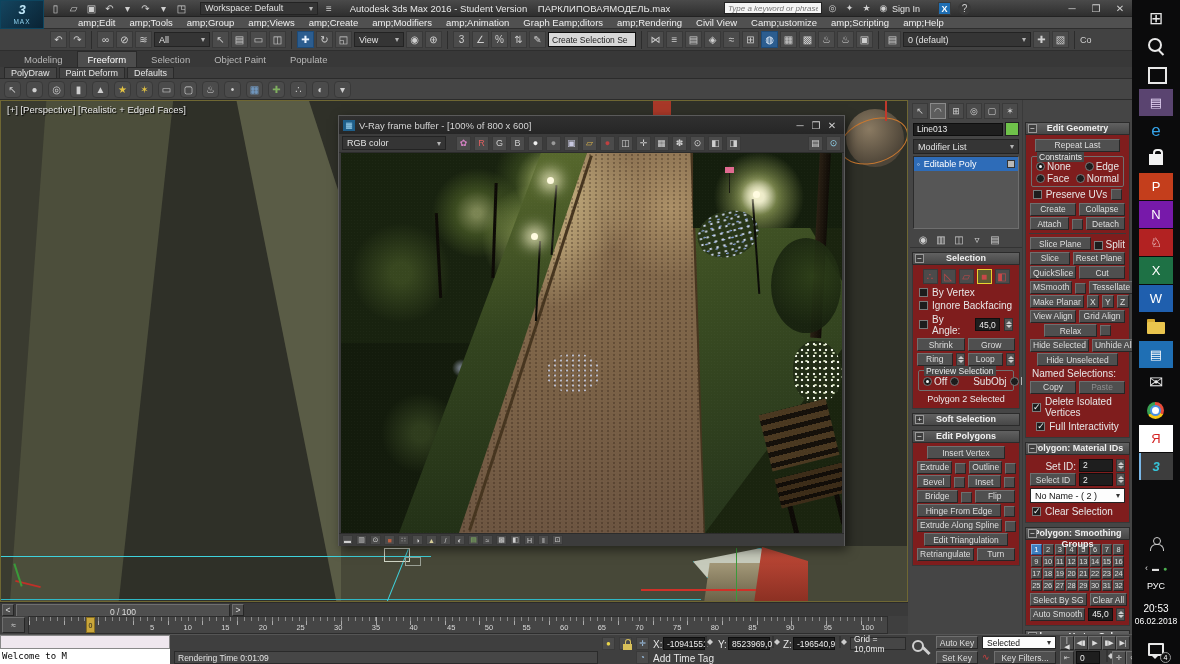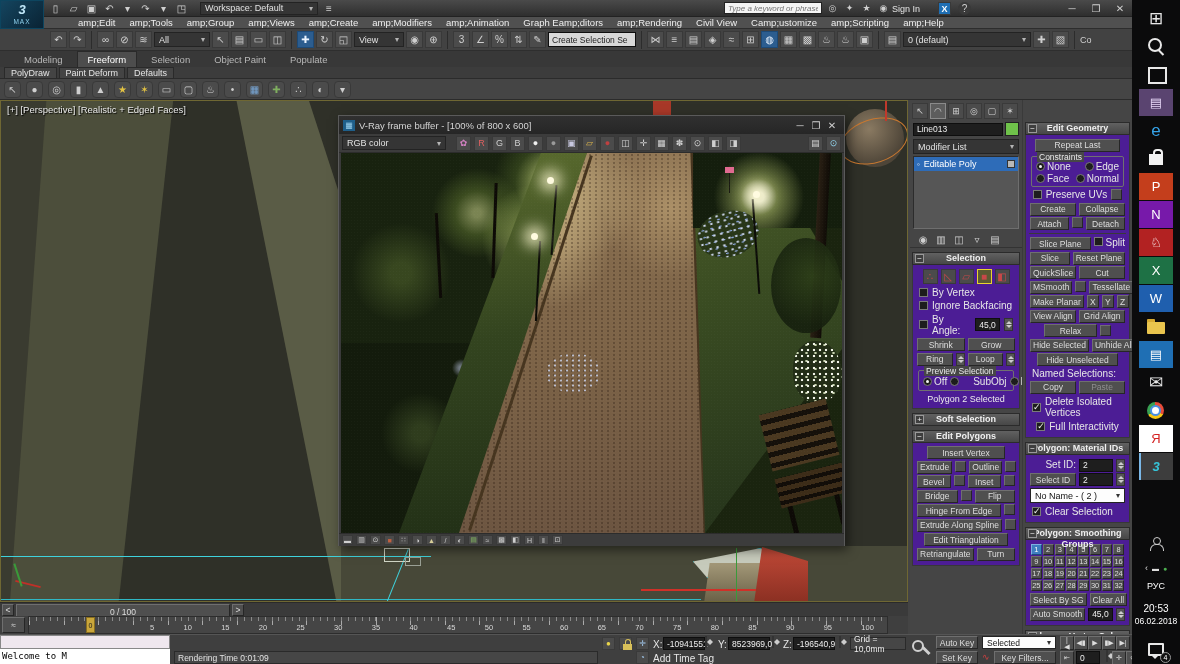--- a/index.html
+++ b/index.html
@@ -17,38 +17,38 @@
 
   .dd{background:#353535;border:1px solid #232323;color:#e2e2e2;display:flex;align-items:center;
       padding:0 4px;font-size:9px;height:15px}
   .dd::after{content:"▾";margin-left:auto;font-size:8px;color:#b5b5b5;padding-left:4px}
   .dd.light{background:#fdfdfd;color:#111}
   .dd.light::after{color:#333}
 
   .btn{background:#4f4f4f;border:1px solid;border-color:#6f6f6f #262626 #262626 #6f6f6f;
        color:#dedede;font-size:8.5px;display:flex;align-items:center;justify-content:center;
        font-family:inherit;padding:0 2px;white-space:nowrap}
-  .row2{display:flex;gap:3px;margin:1.5px 3px;align-items:flex-start}
+  .row2{display:flex;gap:3px;margin:1.5px 3px;align-items:flex-end}
   .row2 .btn{flex:1;height:13px}
   .rowC{display:flex;justify-content:center;gap:3px;margin:1.5px 3px;align-items:center}
   .sbx{width:11px;height:11px;flex:none;background:#4f4f4f;border:1px solid;
        border-color:#6f6f6f #262626 #262626 #6f6f6f}
   .cb{width:9px;height:9px;background:#1d1d1d;border:1px solid #7a7a7a;flex:none;position:relative}
   .cb.on::after{content:"✓";position:absolute;left:0;top:-2px;font-size:9px;color:#f2f2f2}
   .rd{width:9px;height:9px;border-radius:50%;background:#1d1d1d;border:1px solid #7a7a7a;flex:none;position:relative}
   .rd.on::after{content:"";position:absolute;left:2px;top:2px;width:3px;height:3px;border-radius:50%;background:#f5f5f5}
   .lbl{font-size:10px;color:#e6e6e6}
   .cbrow{display:flex;align-items:center;margin:2.5px 5px;gap:4px}
 
   .roll{margin:4px 2px 0}
   .rh{height:13px;background:linear-gradient(#616161,#474747);border:1px solid #2b2b2b;color:#f0f0f0;
       font-weight:bold;text-align:center;line-height:11px;font-size:9px;position:relative}
   .rh .pm{position:absolute;left:2px;top:1px;width:9px;height:9px;border:1px solid #999;background:#3e3e3e;
       font-size:8px;line-height:7px;text-align:center;color:#eee;font-weight:normal}
-  .rb{background:#4c1d95;border:1px solid #383838;border-top:0;padding:2px 1px 3px}
+  .rb{background:#7f1d1d;border:1px solid #383838;border-top:0;padding:2px 1px 3px}
   .grp{border:1px solid #707070;border-radius:2px;margin:4px 4px 2px;padding:4px 2px 2px;position:relative}
   .grp .cap{position:absolute;top:-5px;left:5px;background:#474747;padding:0 2px;font-size:8.5px;color:#eaeaea}
   .spin{width:9px;height:13px;background:#555;border:1px solid #333;position:relative;flex:none}
   .spin::before,.spin::after{content:"";position:absolute;left:1px;border-left:3px solid transparent;border-right:3px solid transparent}
   .spin::before{top:2px;border-bottom:3px solid #ccc}
   .spin::after{bottom:2px;border-top:3px solid #ccc}
   .nf{height:13px;background:#1e1e1e;border:1px solid #0e0e0e;color:#eee;display:flex;align-items:center;
       padding:0 3px;font-size:8.5px}
 
   
@@ -123,20 +123,24 @@
         <span class="ico" style="width:15px;height:14px;background:transparent;border:none">▱</span>
         <span class="ico" style="width:15px;height:14px;background:transparent;border:none">▣</span>
         <span class="ico" style="width:15px;height:14px;background:transparent;border:none">↶</span>
         <span class="ico" style="width:15px;height:14px;background:transparent;border:none">▾</span>
         <span class="ico" style="width:15px;height:14px;background:transparent;border:none">↷</span>
         <span class="ico" style="width:15px;height:14px;background:transparent;border:none">▾</span>
         <span class="ico" style="width:15px;height:14px;background:transparent;border:none">◳</span>
       </div>
     <div class="a dd" style="left:200px;top:1.5px;width:118px;height:13px">Workspace: Default</div>
     <span class="a ico" style="left:322px;top:1.5px;width:14px;height:13px;background:transparent;border:none">≡</span>
+    <div class="a" style="left:345px;top:3px;width:330px;text-align:center;font-size:9.5px;color:#e8e8e8;white-space:nowrap">
+      <span>Autodesk 3ds Max 2016 - Student Version</span>
+      <span style="margin-left:8px">ПАРКЛИПОВАЯМОДЕЛЬ.max</span>
+    </div>
     <input class="a" style="left: 724px; top: 2px; width: 98px; height: 12px; background: rgb(244, 244, 244); border: 1px solid rgb(34, 34, 34); font-style: italic; font-size: 8px; color: rgb(102, 102, 102); font-family: &quot;Liberation Sans&quot;, sans-serif; padding: 0px 3px;" placeholder="Type a keyword or phrase">
     <div class="a flex" style="left:826px;top:1px;gap:4px">
 
     <span class="ico" style="width:13px;height:13px;background:transparent;border:none;font-size:9px">◎</span>
         <span class="ico" style="width:13px;height:13px;background:transparent;border:none;font-size:9px">✦</span>
         <span class="ico" style="width:13px;height:13px;background:transparent;border:none;font-size:9px">★</span>
         <span class="ico" style="width:13px;height:13px;background:transparent;border:none;font-size:9px">◉</span>
       </div>
     <span class="a" style="left:892px;top:3.5px;color:#e4e4e4;font-size:9px">Sign In</span>
     <span class="a ico" style="left:938px;top:2px;width:13px;height:13px;background:#1f6fb4;color:#fff;font-size:9px;font-weight:bold">X</span>

